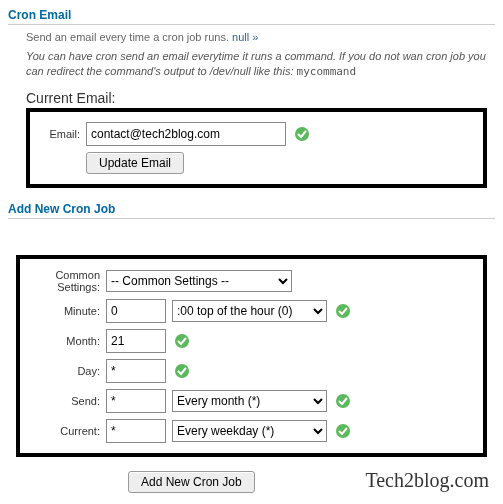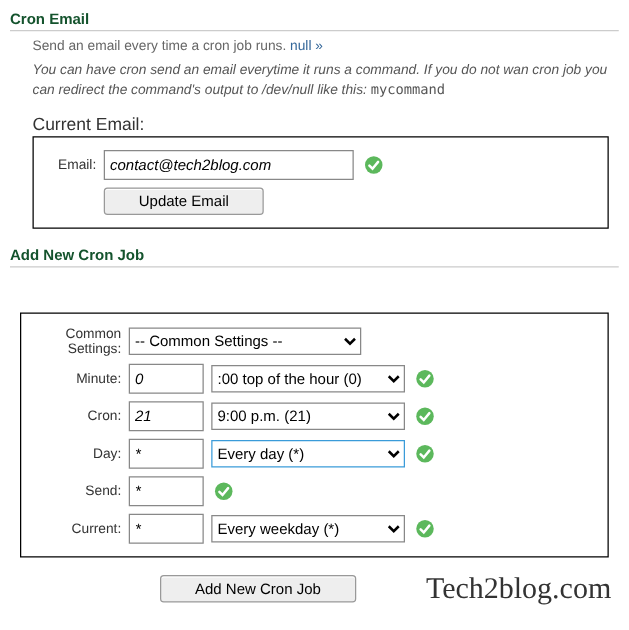--- a/index.html
+++ b/index.html
@@ -8,21 +8,21 @@
   color: #333;
   margin: 0;
   padding: 8px;
   background: #fff;
   width: 503px;
   box-sizing: border-box;
 }
 h3 {
   font-size: 12px;
   font-weight: bold;
-  color: #14532d;
+  color: #0369a1;
   margin: 0 0 6px 0;
   border-bottom: 1px solid #ccc;
   padding-bottom: 2px;
 }
 .intro {
   font-size: 11px;
   color: #666;
   margin: 6px 0 6px 18px;
 }
 .intro a {
@@ -41,21 +41,21 @@
   font-style: normal;
   font-size: 11px;
 }
 .current-email-label {
   margin-left: 18px;
   font-size: 14px;
   color: #333;
   margin-bottom: 2px;
 }
 .red-box {
-  border: 1px solid #000000;
+  border: 4px solid #000000;
   padding: 10px;
   margin: 0 8px 14px 18px;
 }
 .red-box.form2 {
   margin-left: 8px;
   padding: 10px 10px 4px 10px;
   margin-top: 36px;
 }
 .row {
   display: flex;
@@ -69,36 +69,35 @@
   font-size: 11px;
   color: #333;
 }
 input[type=text] {
   font-size: 12px;
   padding: 2px 4px;
   border: 1px solid #888;
   height: 18px;
   box-sizing: content-box;
   background: #fff;
-  font-style: italic;
 }
 input.email { width: 190px; }
 input.short { width: 50px; }
 input.command { width: 300px; }
 select {
   font-size: 12px;
   height: 22px;
   border: 1px solid #888;
   background: #fff;
 }
 select.common { width: 186px; }
 select.setting { width: 155px; margin-left: 6px; }
 button {
   font-size: 12px;
-  padding: 3px 27px;
+  padding: 3px 12px;
   background: #eee;
   border: 1px solid #999;
   border-radius: 3px;
   cursor: pointer;
   box-shadow: inset 0 1px 0 #fff;
 }
 .btn-row {
   text-align: left;
   padding-left: 76px;
   margin-top: 4px;
@@ -114,21 +113,21 @@
   height: 16px;
   margin-left: 8px;
   vertical-align: middle;
 }
 .check svg { width: 16px; height: 16px; display: block; }
 .day-open select.setting {
   border: 1px solid #3a9bd9;
 }
 .watermark {
   font-family: "Brush Script MT", cursive;
-  font-size: 24px;
+  font-size: 20px;
   color: #333;
   text-align: right;
   margin-top: -28px;
   margin-right: 6px;
   position: relative;
 }
 </style>
 </head>
 <body>
 
@@ -173,46 +172,45 @@
     <select class="setting"><option>:00 top of the hour (0)</option></select>
     <span class="check">
         <svg viewBox="0 0 16 16">
           <circle cx="8" cy="8" r="7" fill="#5cb85c"></circle>
           <path d="M4.5 8.5 L7 11 L11.5 5.5" stroke="#fff" stroke-width="2" fill="none" stroke-linecap="round"></path>
         </svg>
       </span>
   </div>
 
   <div class="row">
-    <div class="lbl">Cron:</div>
+    <div class="lbl">Month:</div>
     <input type="text" class="short" value="21" style="">
-    <select class="setting"><option>9:00 p.m. (21)</option></select>
     <span class="check">
         <svg viewBox="0 0 16 16">
           <circle cx="8" cy="8" r="7" fill="#5cb85c"></circle>
           <path d="M4.5 8.5 L7 11 L11.5 5.5" stroke="#fff" stroke-width="2" fill="none" stroke-linecap="round"></path>
         </svg>
       </span>
   </div>
 
   <div class="row day-open">
     <div class="lbl">Day:</div>
     <input type="text" class="short" value="*" style="">
-    <select class="setting"><option>Every day (*)</option></select>
     <span class="check">
         <svg viewBox="0 0 16 16">
           <circle cx="8" cy="8" r="7" fill="#5cb85c"></circle>
           <path d="M4.5 8.5 L7 11 L11.5 5.5" stroke="#fff" stroke-width="2" fill="none" stroke-linecap="round"></path>
         </svg>
       </span>
   </div>
 
   <div class="row">
     <div class="lbl">Send:</div>
     <input type="text" class="short" value="*" style="">
+    <select class="setting"><option>Every month (*)</option></select>
     <span class="check">
         <svg viewBox="0 0 16 16">
           <circle cx="8" cy="8" r="7" fill="#5cb85c"></circle>
           <path d="M4.5 8.5 L7 11 L11.5 5.5" stroke="#fff" stroke-width="2" fill="none" stroke-linecap="round"></path>
         </svg>
       </span>
   </div>
 
   <div class="row">
     <div class="lbl">Current:</div>

